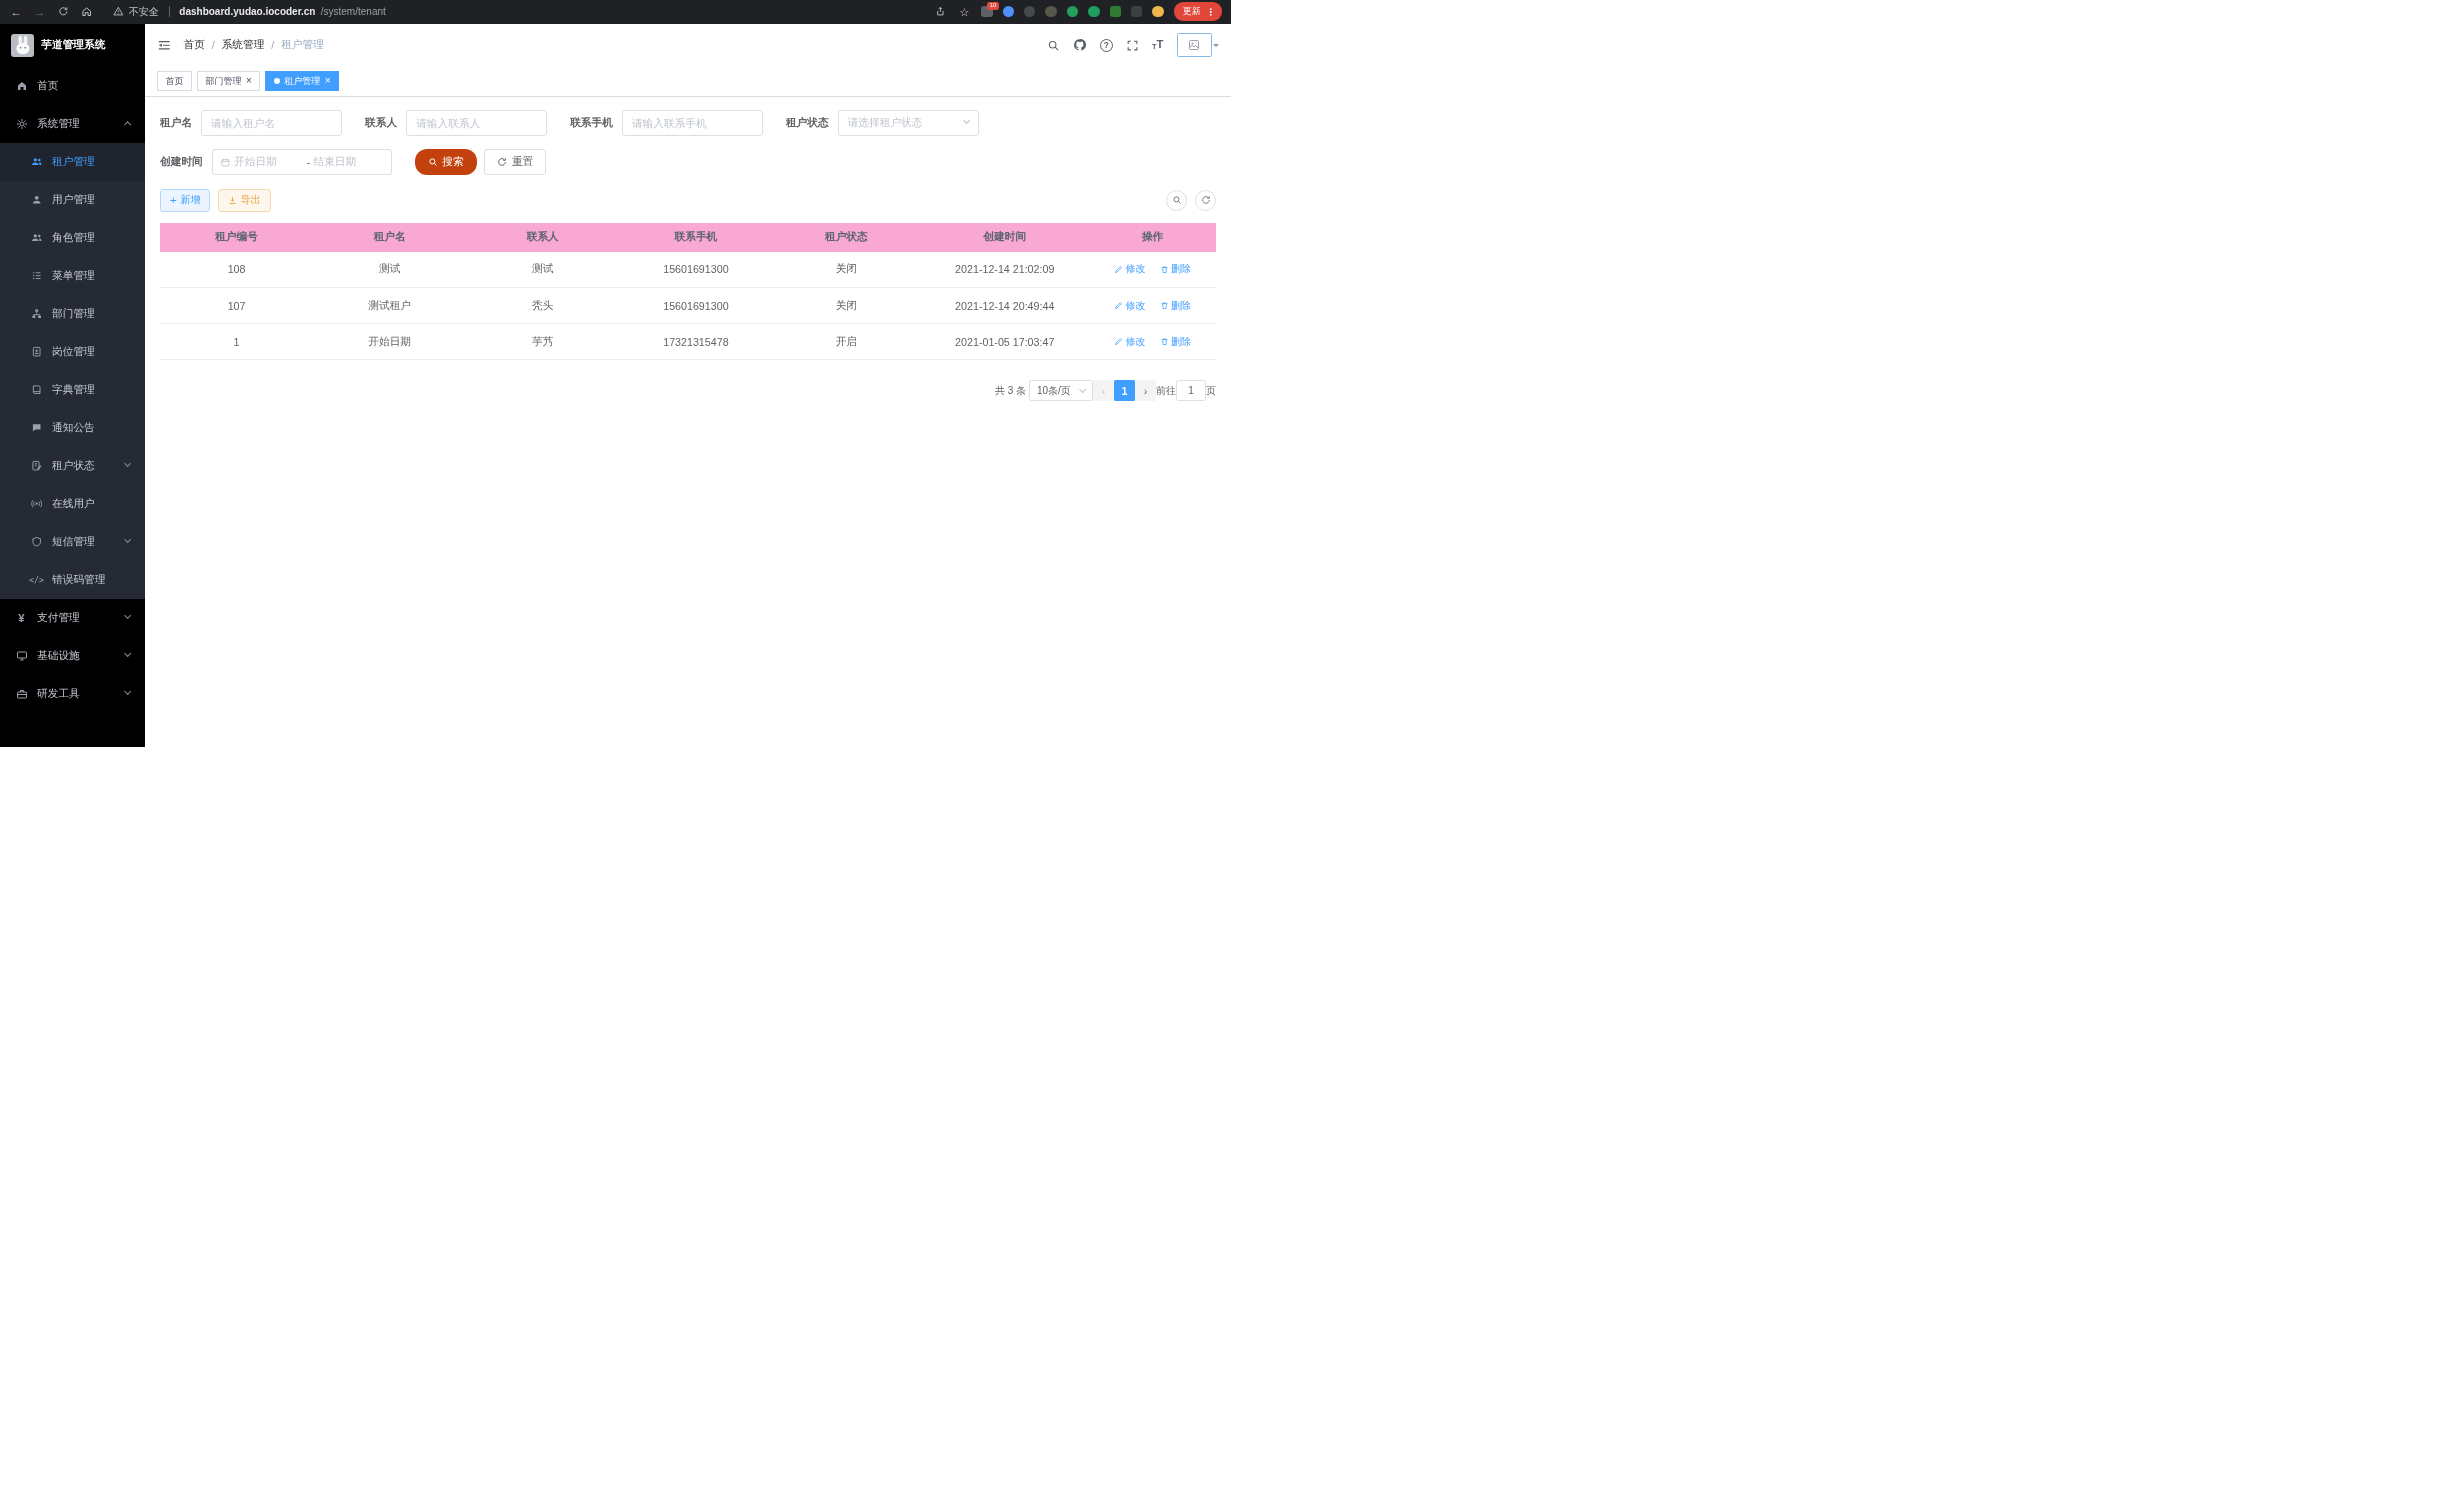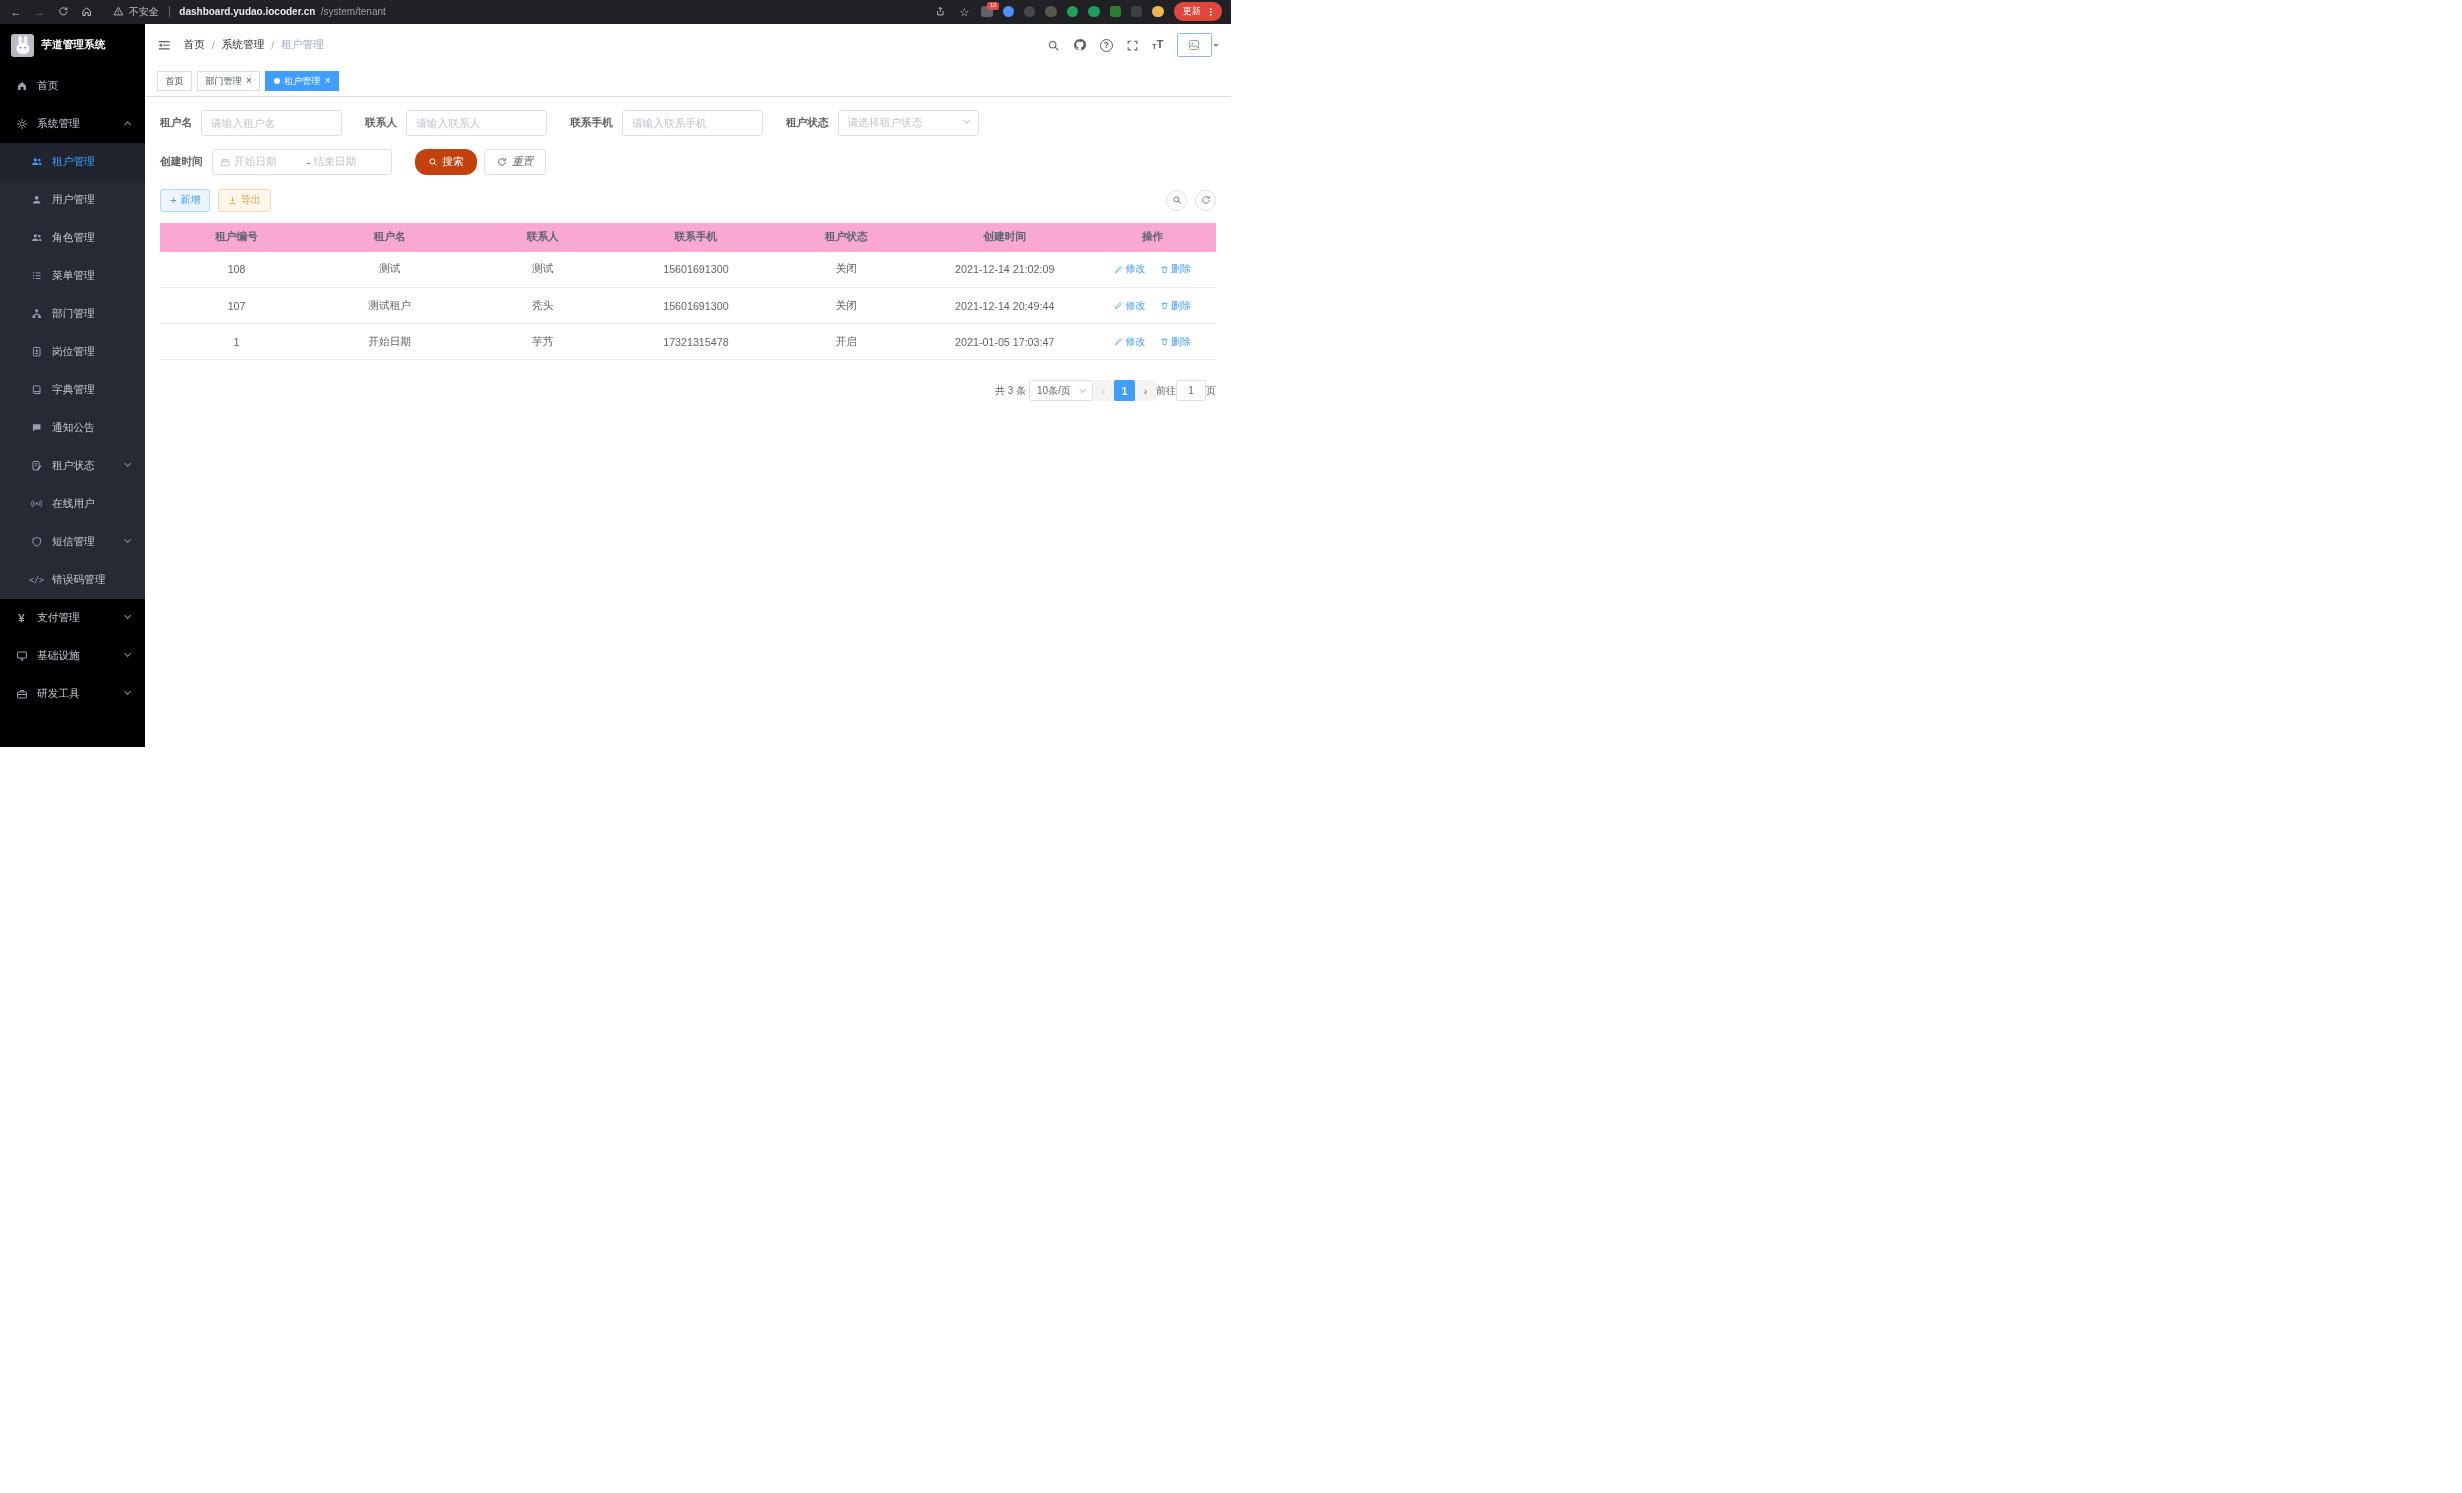--- a/index.html
+++ b/index.html
@@ -91,21 +91,21 @@
     transform:rotate(45deg); margin-top:-3px; flex-shrink:0; }
   .daterange { width:180px; height:26px; border:0.8px solid #dcdfe6; border-radius:3px;
     display:flex; align-items:center; padding:0 7.6px; gap:3px; color:#bfc4cc; font-size:10.7px;
     background:#fff; cursor:pointer; }
   .daterange .dr-text { flex:1; text-align:left;font-family:Liberation Serif, serif; }
   .dr-sep { color:#606266; }
 
   .btn { height:26px; border-radius:3px; font-size:10.7px; display:inline-flex; align-items:center;
     gap:4.6px; padding:0 12px; cursor:pointer; border:0.8px solid transparent; font-family:inherit; }
   .btn-primary { background:#c2410c; color:#fff;border-radius:12px; }
-  .btn-plain { background:#fff; border-color:#dcdfe6; color:#606266;font-style:italic; }
+  .btn-plain { background:#fff; border-color:#dcdfe6; color:#606266; }
   .btn + .btn { margin-left:7.6px; }
 
   .toolbar-row { display:flex; align-items:center; margin-bottom:10.7px; }
   .btn-sm { height:23px; font-size:10px; padding:0 9px; border-radius:3px;
     display:inline-flex; align-items:center; gap:3.8px; cursor:pointer; font-family:inherit; }
   .btn-add { background:#ecf5ff; border:0.8px solid #b3d8ff; color:#409eff; margin-right:7.6px; }
   .btn-add .plus { font-size:11.4px; line-height:1; }
   .btn-export { background:#fdf6ec; border:0.8px solid #f5dab1; color:#e6a23c; }
   .right-tools { margin-left:auto; display:flex; gap:7.6px; }
   .icon-circle { width:21px; height:21px; border:0.8px solid #dcdfe6; border-radius:50%;

